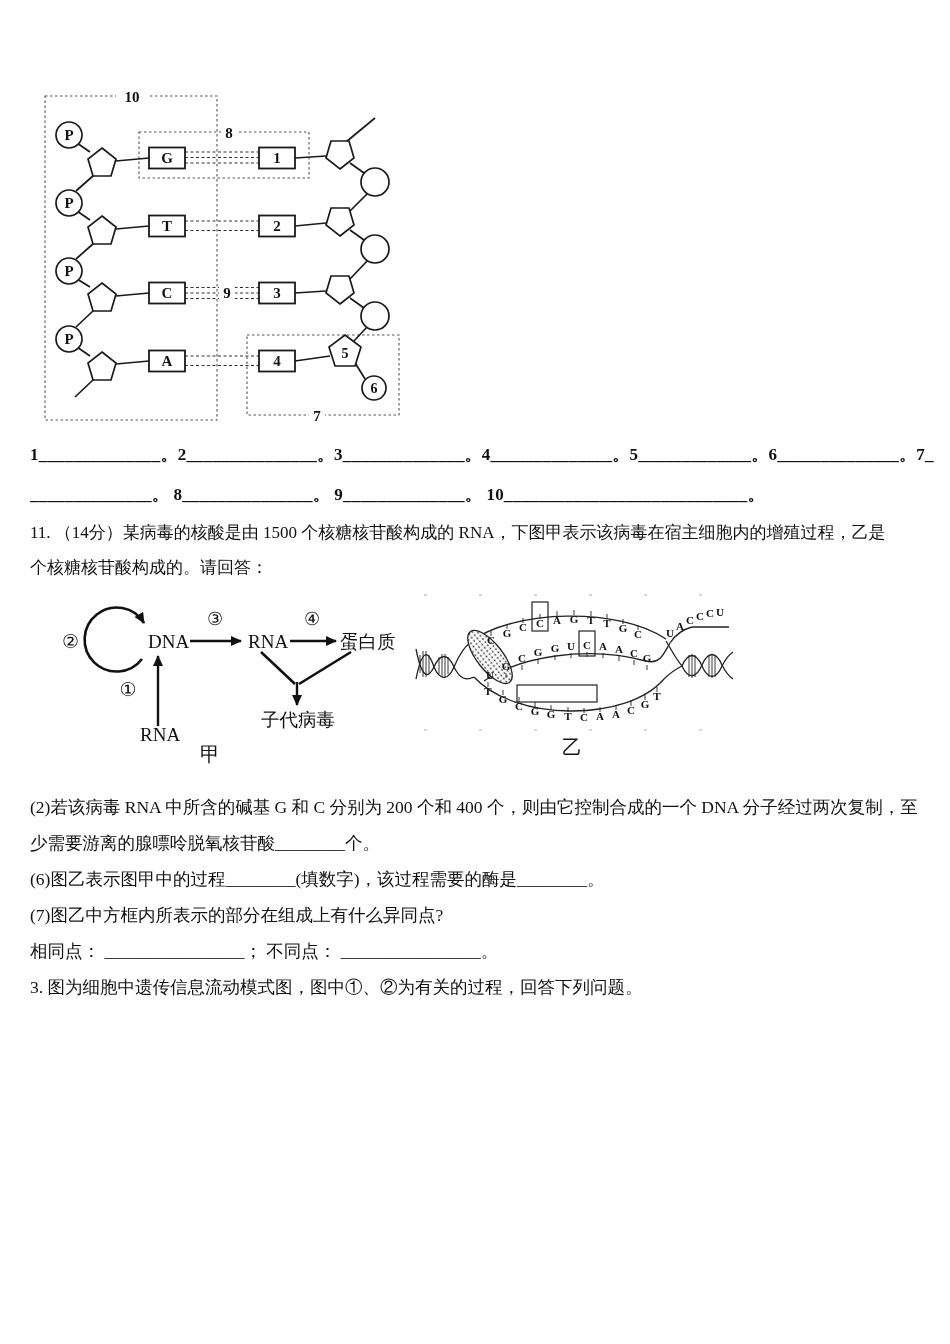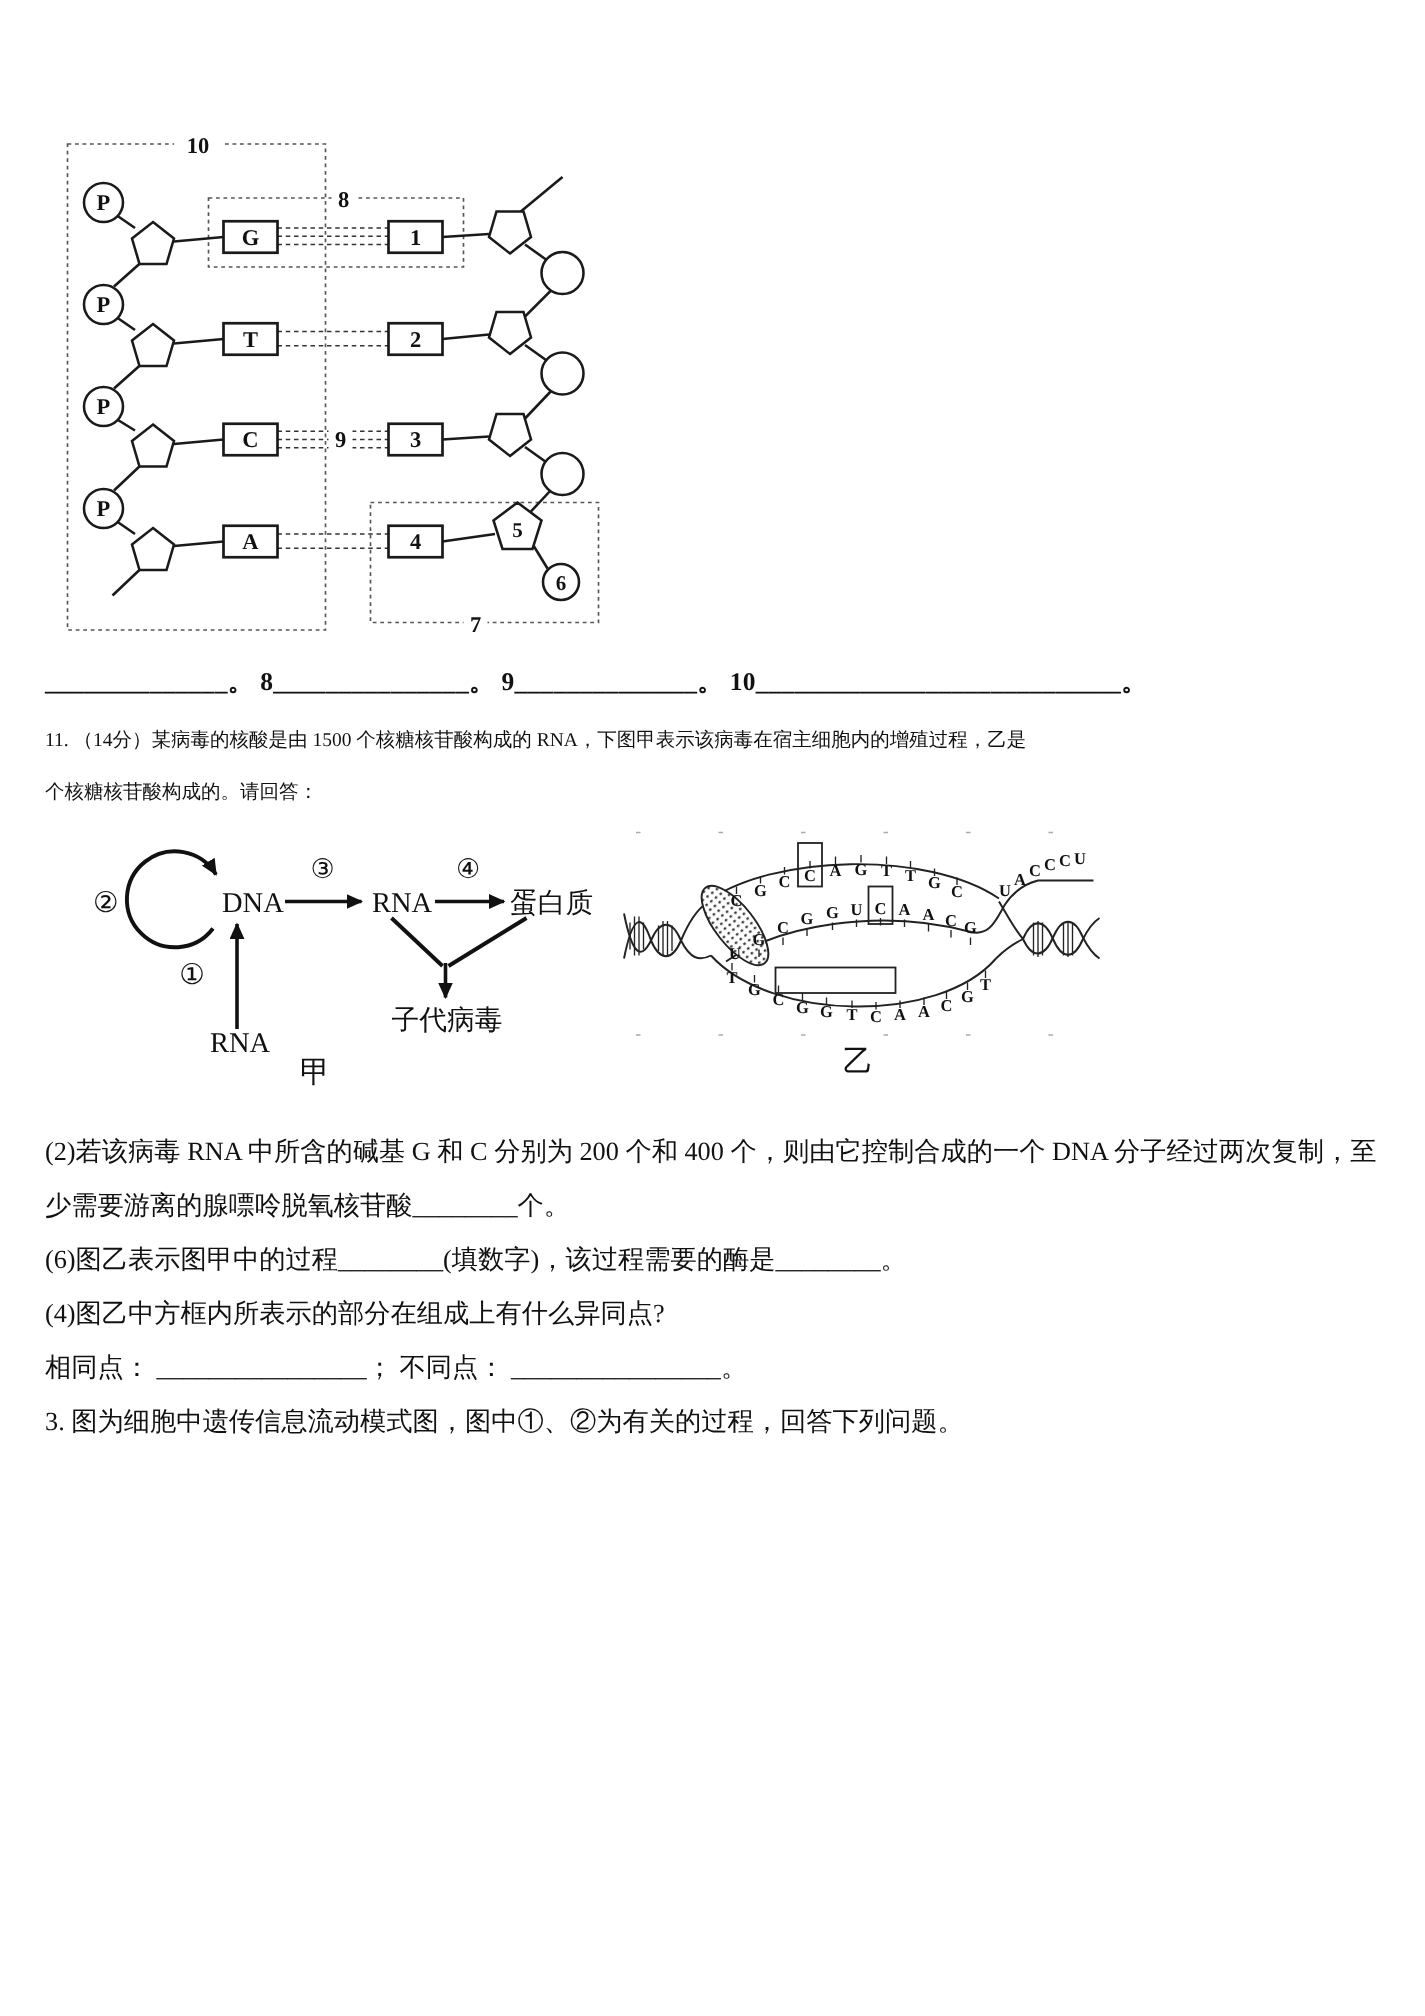--- a/index.html
+++ b/index.html
@@ -9,21 +9,21 @@
     margin:0 auto;
     background:#ffffff;
     font-family:"Liberation Serif","DejaVu Serif",serif;
     color:#111;
     overflow:hidden;
   }
   .content{padding:0 32px 0 30px;}
   .fig-dna{display:block;margin:90px 0 0 14px;}
   .blanks{font-size:17px;font-weight:bold;letter-spacing:0.2px;}
   .blanks .bl{line-height:40px;white-space:nowrap;}
-  .stem{font-size:13px;}
+  .stem{font-size:17px;}
   .stem .ln{line-height:35px;text-align:justify;}
   .fig-row{display:flex;align-items:flex-start;margin:4px 0 0 18px;}
   .fig-jia{margin-top:6px;}
   .fig-yi{margin-left:6px;}
   .parts{font-size:17.5px;margin-top:24px;}
   .parts .ln{line-height:36px;text-align:justify;}
   svg{overflow:visible;}
   svg text{font-family:"Liberation Serif","DejaVu Serif",serif;fill:#111;}
   .ln, .bl{cursor:default;}
 </style>
@@ -156,20 +156,21 @@
         <rect x="175" y="194" width="16" height="17" fill="#fff"></rect>
         <text x="183" y="208" font-size="15" font-weight="bold" text-anchor="middle">9</text>
         <rect x="265" y="319" width="16" height="13" fill="#fff"></rect>
         <text x="273" y="331" font-size="15" font-weight="bold" text-anchor="middle">7</text>
         <text x="301" y="268" font-size="14" font-weight="bold" text-anchor="middle">5</text>
         <text x="330" y="303" font-size="14" font-weight="bold" text-anchor="middle">6</text>
       </g>
     </svg>
 
     <div class="blanks">
+      <div class="bl">1______________。2_______________。3______________。4______________。5_____________。6______________。7_</div>
       <div class="bl">______________。 8_______________。 9______________。 10____________________________。</div>
     </div>
 
     <div class="stem">
       <div class="ln">11. （14分）某病毒的核酸是由 1500 个核糖核苷酸构成的 RNA，下图甲表示该病毒在宿主细胞内的增殖过程，乙是</div>
       <div class="ln">个核糖核苷酸构成的。请回答：</div>
     </div>
 
     <div class="fig-row">
 
@@ -338,19 +339,19 @@
         </g>
 
         <text x="148" y="165" font-size="20">乙</text>
       </svg>
     </div>
 
     <div class="parts">
       <div class="ln">(2)若该病毒 RNA 中所含的碱基 G 和 C 分别为 200 个和 400 个，则由它控制合成的一个 DNA 分子经过两次复制，至</div>
       <div class="ln">少需要游离的腺嘌呤脱氧核苷酸________个。</div>
       <div class="ln">(6)图乙表示图甲中的过程________(填数字)，该过程需要的酶是________。</div>
-      <div class="ln">(4)图乙中方框内所表示的部分在组成上有什么异同点?</div>
+      <div class="ln">(7)图乙中方框内所表示的部分在组成上有什么异同点?</div>
       <div class="ln">相同点： ________________；  不同点： ________________。</div>
       <div class="ln">3.  图为细胞中遗传信息流动模式图，图中①、②为有关的过程，回答下列问题。</div>
     </div>
 
   </div>
 </div>
 
 </body></html>

